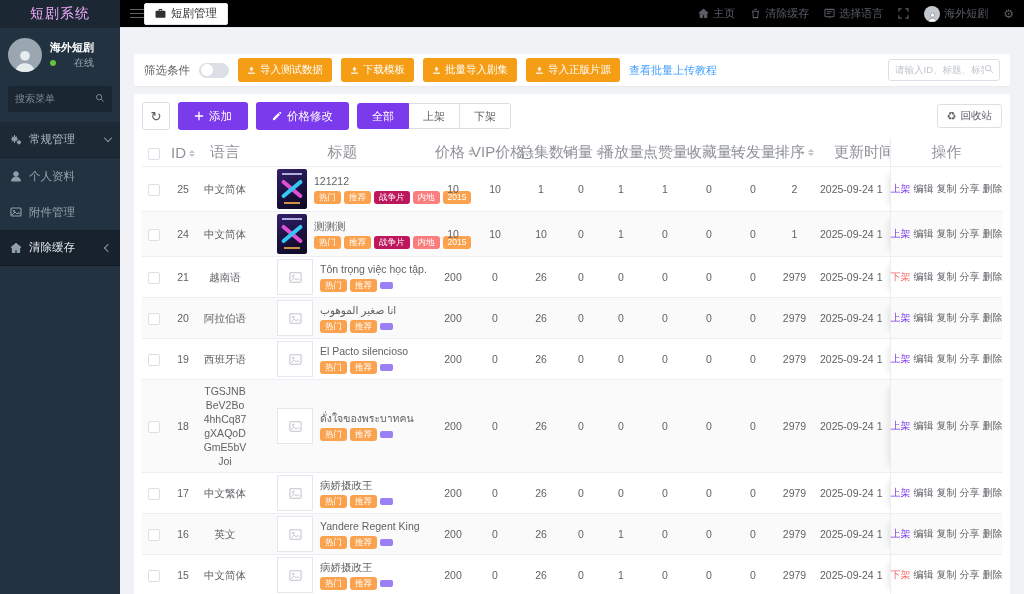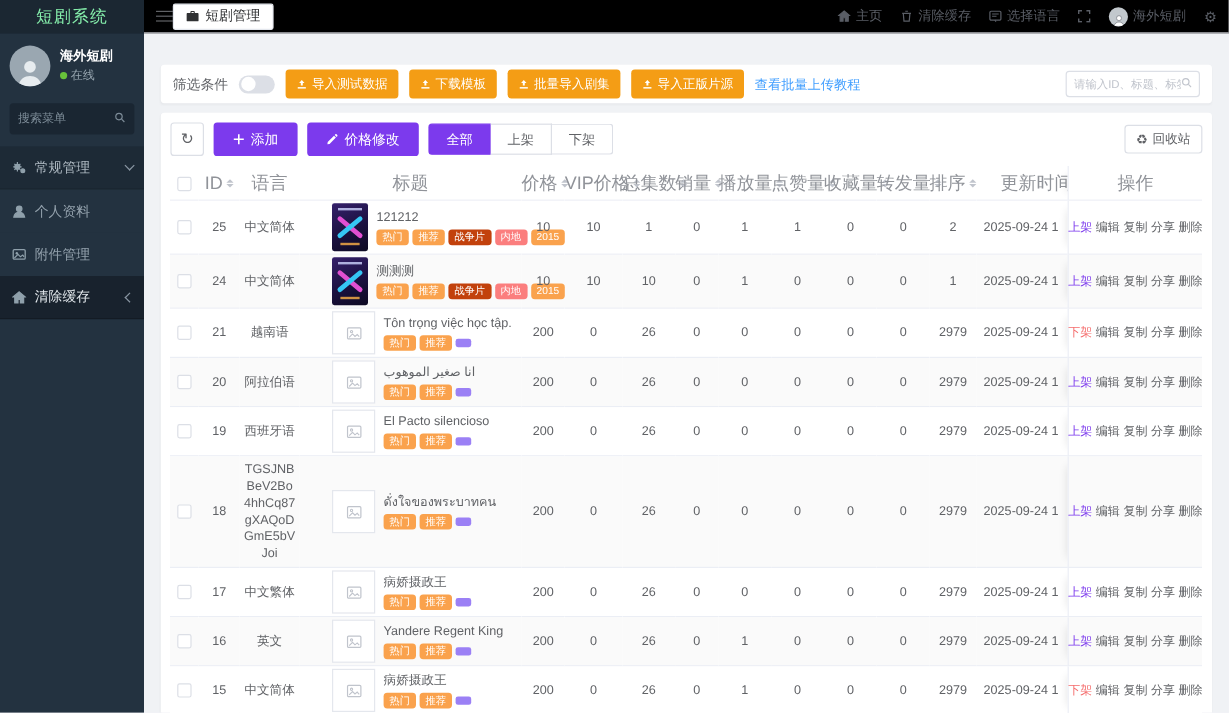--- a/index.html
+++ b/index.html
@@ -2,25 +2,25 @@
 <html><head>
 <meta charset="utf-8">
 <style>
   * { margin:0; padding:0; box-sizing:border-box; }
   html,body { width:1024px; height:594px; overflow:hidden;
     font-family:"Liberation Sans","DejaVu Sans",sans-serif; background:#f0f2f5; }
   .app { display:flex; width:1024px; height:594px; }
 
   
   .sidebar { width:120px; min-width:120px; background:#233240; color:#aeb9c2; display:flex; flex-direction:column; }
-  .sb-title { height:28px; background:#1b2732; color:#86efac; font-size:14px; display:flex; align-items:center; justify-content:center; letter-spacing:1px; }
+  .sb-title { height:28px; background:#1b2732; color:#f0abfc; font-size:14px; display:flex; align-items:center; justify-content:center; letter-spacing:1px; }
   .sb-user { display:flex; align-items:center; gap:8px; padding:10px 8px; }
   .sb-avatar { width:34px; height:34px; border-radius:50%; background:#9aa7b1; display:flex; align-items:flex-end; justify-content:center; overflow:hidden; flex:none; }
   .sb-user-name { font-size:11px; color:#fff; font-weight:bold; line-height:14px; }
-  .sb-user-status { font-size:10px; color:#98a6b0; display:flex; align-items:center; gap:3px; margin-top:2px;}
+  .sb-user-status { font-size:10px; color:#98a6b0; display:flex; align-items:center; gap:3px; margin-top:2px;justify-content:space-between;}
   .dot { width:6px; height:6px; border-radius:50%; background:#67c23a; display:inline-block; }
   .sb-search { margin:4px 8px 10px; height:26px; background:#1a2632; border-radius:3px; display:flex; align-items:center; justify-content:space-between; padding:0 7px; }
   .sb-search span { font-size:10px; color:#7c8b97; }
   .sb-menu { flex:1; }
   .sb-item { height:36px; display:flex; align-items:center; gap:7px; padding:0 9px; font-size:11.5px; cursor:pointer; }
   .sb-item.top { background:#1d2a36; border-bottom:1px solid rgba(0,0,0,.18); }
   .sb-item.active { background:#18222d; color:#e3e9ed; }
   .sb-item.child { background:#233240; color:#93a1ac; }
   .sb-item .lbl { flex:1; white-space:nowrap; }
   .chev { width:6px; height:6px; border-right:1.5px solid #8a97a3; border-bottom:1.5px solid #8a97a3; display:inline-block; flex:none;}
@@ -94,21 +94,21 @@
   .poster .x1 { background:#e14fd2; transform:rotate(40deg); }
   .poster .x2 { background:#35c6f4; transform:rotate(-40deg); }
   .poster .t1 { position:absolute; left:5px; top:4px; width:20px; height:2px; background:#cfd6ff; opacity:.8;}
   .poster .t2 { position:absolute; left:7px; top:33px; width:16px; height:2px; background:#ffb347; opacity:.8;}
   .ph { width:36px; height:36px; border:1px solid #e4e7ed; background:#fff; display:flex; align-items:center; justify-content:center; flex:none; cursor:pointer;}
   .ph svg { width:13px; height:13px; stroke:#c0c4cc; fill:none; }
   .title-main { min-width:0; }
   .title-text { font-size:10.5px; color:#606266; line-height:14px; white-space:nowrap; }
   .tags { margin-top:3px; white-space:nowrap; display:flex; align-items:center; gap:3px;}
   .tag { display:inline-block; padding:1px 5px; border-radius:3px; color:#fff; font-size:8.5px; line-height:11px; }
-  .tag.orange { background:#faa24d; } .tag.purple { background:#c2410c; } .tag.red { background:#fb7e7e; }
+  .tag.orange { background:#faa24d; } .tag.purple { background:#be185d; } .tag.red { background:#fb7e7e; }
   .tag.dash { width:13px; height:7px; padding:0; background:#9b80f5; border-radius:2px; }
 
   .ops-links { display:flex; align-items:center; justify-content:center; gap:3px; font-size:10px; white-space:nowrap;}
   .ops-links a { color:#606266; text-decoration:none; cursor:pointer; }
   .ops-links a.st-up { color:#7c3aed; }
   .ops-links a.st-down { color:#f56c6c; }
 
   .card-footer { display:flex; align-items:center; margin-top:8px; }
   .batch { display:flex; gap:8px; }
   .btn-plain { height:23px; padding:0 10px; background:#fff; border:1px solid #dcdfe6; border-radius:3px; font-size:10.5px; color:#606266; cursor:pointer; font-family:inherit;}

